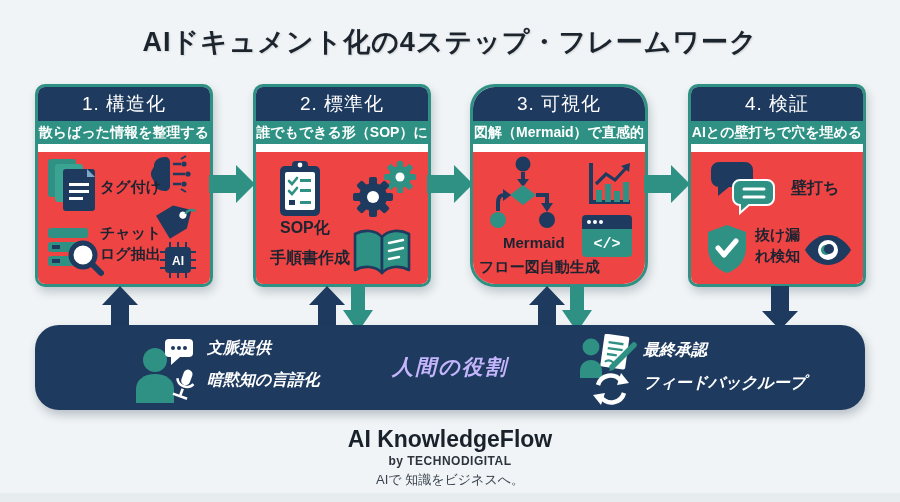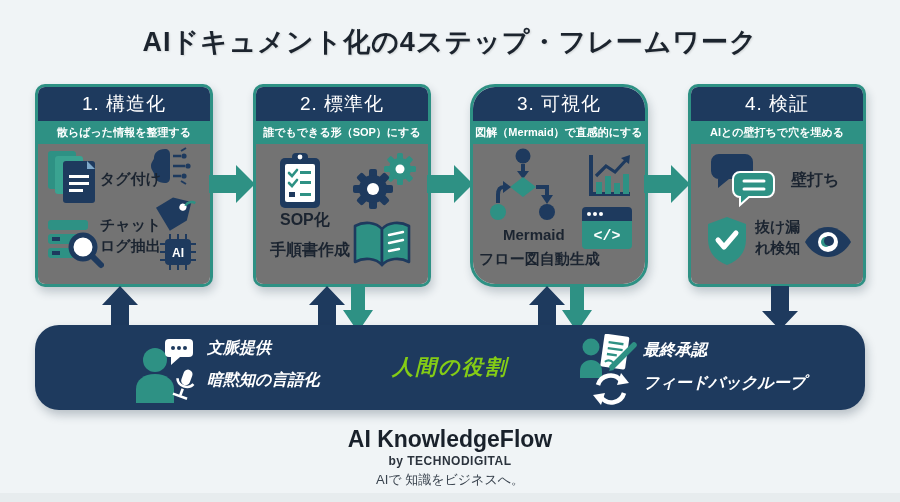--- a/index.html
+++ b/index.html
@@ -8,35 +8,35 @@
 
   .main-title { position:absolute; top:24px; left:0; width:100%; text-align:center;
     font-size:27px; font-weight:bold; color:#1c242e; letter-spacing:1px;
     text-shadow:1px 1px 2px rgba(0,0,0,.12); }
 
   
   .card { position:absolute; top:84px; width:178px; height:203px; background:#fff;
     border:3px solid #2e9184; border-radius:10px; box-shadow:2px 5px 10px rgba(20,40,60,.22); overflow:hidden; }
   .card-header { height:34px; background:#1e3a5e; color:#fff; font-size:19px; font-weight:normal;
     text-align:center; line-height:34px; letter-spacing:1px; }
-  .card-strip { height:23px; background:#2e9184; color:#fff; font-size:11px; font-weight:600;
+  .card-strip { height:23px; background:#2e9184; color:#fff; font-size:14px; font-weight:600;
     text-align:center; line-height:23px; }
-  .card-body { position:relative; height:140px; background:#737373; }
+  .card-body { position:relative; height:140px; background:#ef4444;margin-top:8px; }
   .ic { position:absolute; }
   .lbl { position:absolute; color:#1b2430; font-weight:bold; white-space:nowrap; }
 
   
   .arrow { position:absolute; }
 
   
   .human-bar { position:absolute; left:35px; top:325px; width:830px; height:85px;
     background:#1e3a5e; border-radius:24px; box-shadow:2px 5px 10px rgba(20,40,60,.25);font-style:italic; }
   .bar-text { position:absolute; color:#fff; font-weight:bold; white-space:nowrap; }
   .bar-title { position:absolute; left:0; width:100%; top:28px; text-align:center;
-    color:#84cc16; font-size:21px; font-weight:bold; letter-spacing:2px; }
+    color:#c4b5fd; font-size:21px; font-weight:bold; letter-spacing:2px; }
 
   
   .footer-brand { position:absolute; top:426px; left:0; width:100%; text-align:center;
     font-size:23px; font-weight:bold; color:#19212b; }
   .footer-byline { position:absolute; top:454px; left:0; width:100%; text-align:center;
     font-size:12px; font-weight:bold; color:#2b333d; letter-spacing:.5px; }
   .footer-tagline { position:absolute; top:471px; left:0; width:100%; text-align:center;
     font-size:13px; color:#39434e; }
   .bottom-strip { position:absolute; bottom:0; left:0; width:100%; height:9px; background:#e7ecee; }
 </style>

